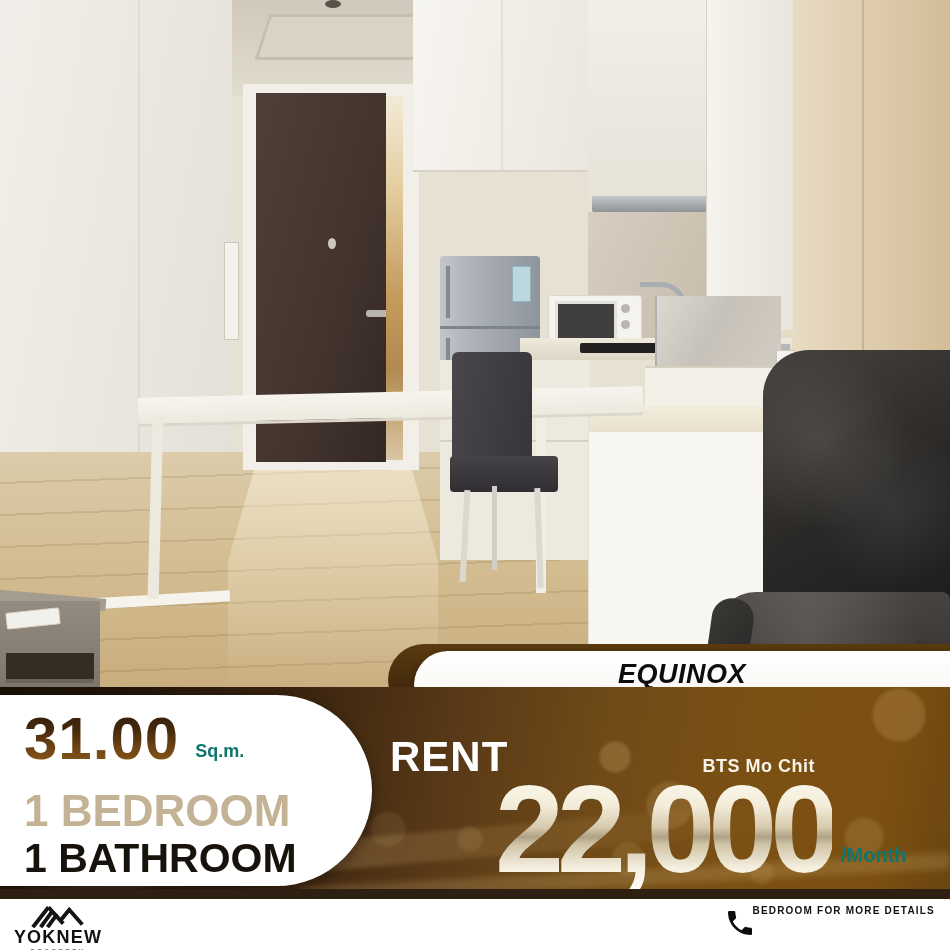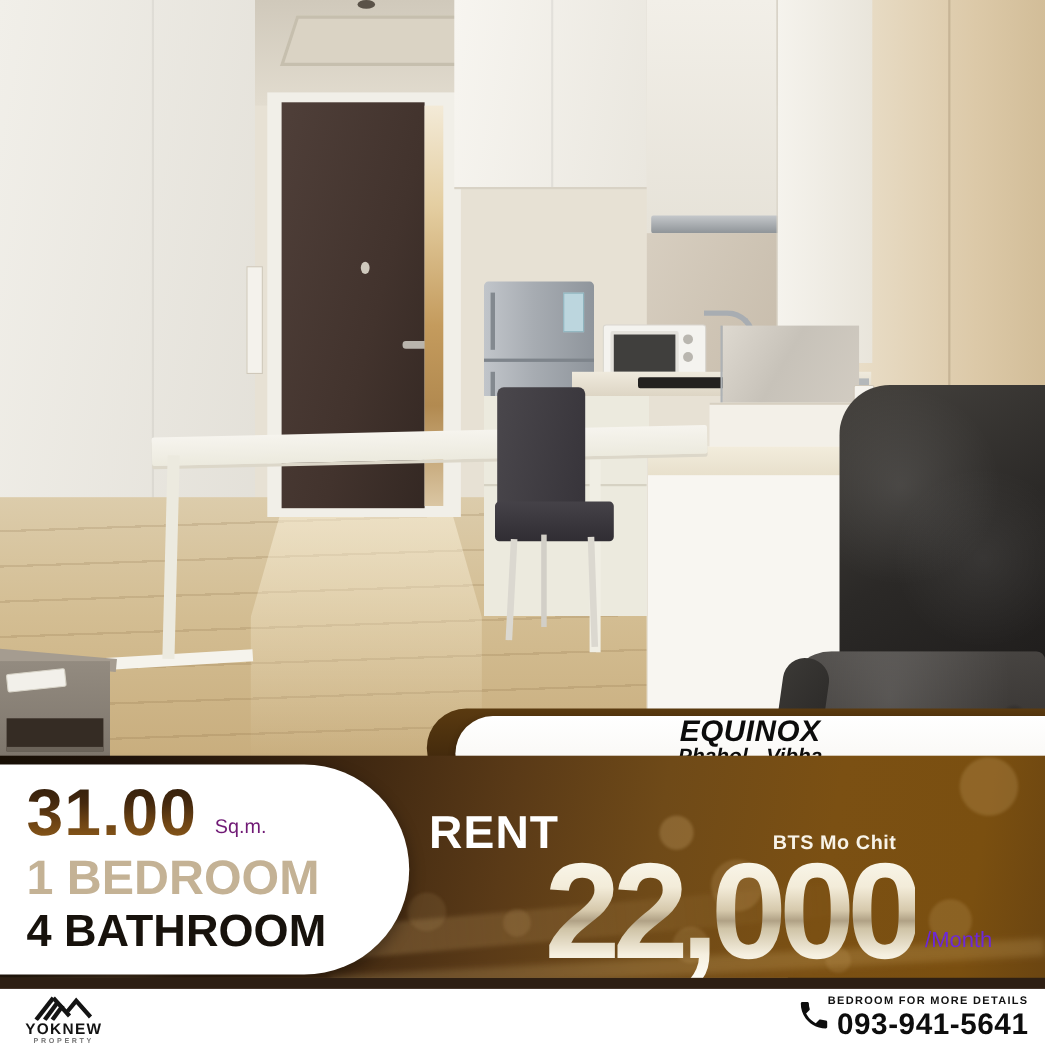--- a/index.html
+++ b/index.html
@@ -106,21 +106,21 @@
   .tv-gap{left:6px;top:52px;width:88px;height:26px;background:#352c24;border-bottom:4px solid #6b6359;}
   .remote{left:6px;top:610px;width:52px;height:15px;border-radius:2px;background:#f2f0ea;
     border:1px solid #d8d4c8;transform:rotate(-6deg);}
 
   
   .eq-tab{left:388px;top:644px;width:562px;height:72px;border-radius:36px 0 0 36px;
     background:linear-gradient(180deg,#5a3a10,#35200a);}
   .eq-banner{left:414px;top:651px;width:536px;height:68px;border-radius:34px 0 0 34px;
     background:linear-gradient(180deg,#ffffff,#f6f4ef);
     box-shadow:0 3px 7px rgba(30,15,5,.45);
-    display:flex;flex-direction:column;align-items:center;}
+    display:flex;flex-direction:column;align-items:center;justify-content:center;}
   .eq-name{font-size:27px;font-weight:900;font-style:italic;letter-spacing:.5px;color:#0c0c0c;line-height:1.05;}
   .eq-loc{font-size:19px;font-weight:700;font-style:italic;color:#0c0c0c;line-height:1.1;}
   .band{left:0;top:687px;width:950px;height:202px;
     background:linear-gradient(100deg,#191006 0%,#20130a 12%,#3a2410 30%,#5a3a17 48%,#6f4a18 62%,#7b5013 78%,#7a4f10 92%,#6b4511 100%);}
   .bokeh{inset:0;filter:blur(1.5px);background-image:
     radial-gradient(circle at 615px 70px,rgba(235,200,140,.22) 0 15px,transparent 16px),
     radial-gradient(circle at 670px 118px,rgba(235,200,140,.16) 0 23px,transparent 24px),
     radial-gradient(circle at 628px 172px,rgba(235,200,140,.14) 0 16px,transparent 17px),
     radial-gradient(circle at 470px 152px,rgba(235,200,140,.12) 0 12px,transparent 13px),
     radial-gradient(circle at 388px 142px,rgba(235,200,140,.10) 0 17px,transparent 18px),
@@ -131,33 +131,33 @@
   .swoosh1{left:-40px;top:150px;width:820px;height:30px;transform:rotate(-5deg);filter:blur(2px);
     background:linear-gradient(90deg,transparent,rgba(226,188,124,.28) 30%,rgba(226,188,124,.12) 70%,transparent);}
   .swoosh2{left:300px;top:183px;width:650px;height:16px;transform:rotate(-3deg);filter:blur(3px);
     background:rgba(240,205,140,.18);}
   .left-pill{left:0;top:695px;width:372px;height:191px;border-radius:0 96px 96px 0;background:#ffffff;
     box-shadow:0 5px 14px rgba(10,5,0,.4);padding:14px 0 0 24px;box-sizing:border-box;}
   .area-row{display:flex;align-items:flex-end;}
   .gtext{-webkit-background-clip:text;background-clip:text;color:transparent;}
   .area-num{font-size:60px;font-weight:800;letter-spacing:1px;line-height:1.0;
     background-image:linear-gradient(180deg,#2f1d0c 0%,#45290e 35%,#6e4414 65%,#925f1c 100%);}
-  .area-unit{font-size:18px;font-weight:400;color:#701a75;margin:0 0 9px 16px;line-height:1;}
-  .bedroom{font-size:44px;font-weight:800;color:#c4b295;line-height:1.02;margin-top:8px;letter-spacing:0;}
+  .area-unit{font-size:18px;font-weight:700;color:#0f766e;margin:0 0 9px 16px;line-height:1;}
+  .bedroom{font-size:44px;font-weight:800;color:#c4b295;line-height:1.02;margin-top:20px;letter-spacing:0;}
   .bathroom{font-size:41px;font-weight:800;color:#17120c;line-height:1.05;margin-top:3px;}
   .rent{left:390px;top:736px;font-size:42px;font-weight:800;color:#ffffff;letter-spacing:1px;line-height:1;}
   .bts{left:600px;top:757px;width:215px;text-align:right;font-size:18px;font-weight:700;
     color:#f8f3e8;letter-spacing:.5px;line-height:1;}
   .price{left:495px;top:771px;font-size:124px;font-weight:700;letter-spacing:-7px;line-height:.95;
     background-image:linear-gradient(180deg,#fcfaf1 0%,#f3ecd9 30%,#d6c9ac 48%,#b0a185 56%,#cfc3a6 62%,#f5efdf 82%,#fdfcf6 100%);}
-  .month{left:841px;top:845px;font-size:20px;font-weight:400;color:#6d28d9;line-height:1;}
+  .month{left:841px;top:845px;font-size:20px;font-weight:700;color:#0f766e;line-height:1;}
   .stripe{left:0;top:889px;width:950px;height:10px;background:#2e1f13;border-bottom:1px solid #5e3128;}
   .footer{left:0;top:899px;width:950px;height:51px;background:#ffffff;}
   .brand{left:20px;top:902px;width:76px;display:flex;flex-direction:column;align-items:center;}
-  .brand-name{font-size:14px;font-weight:900;color:#111;letter-spacing:1.2px;line-height:1.1;}
+  .brand-name{font-size:18px;font-weight:900;color:#111;letter-spacing:1.2px;line-height:1.1;}
   .brand-sub{font-size:6.5px;font-weight:700;color:#777;letter-spacing:2.4px;line-height:1.2;}
   .phone-ico{left:724px;top:907px;width:32px;height:32px;}
   .contact{right:15px;top:904px;width:260px;text-align:right;position:absolute;}
   .contact-label{font-size:10px;font-weight:800;color:#111;letter-spacing:1.2px;line-height:1.3;}
   .contact-num{font-size:27px;font-weight:800;color:#0d0d0d;letter-spacing:.5px;line-height:1.05;}
 </style>
 </head>
 <body>
 
 <div class="canvas">
@@ -244,21 +244,21 @@
     <div class="abs swoosh1"></div>
     <div class="abs swoosh2"></div>
   </div>
 
   <div class="abs left-pill">
     <div class="area-row">
       <span class="area-num gtext">31.00</span>
       <span class="area-unit">Sq.m.</span>
     </div>
     <div class="bedroom">1 BEDROOM</div>
-    <div class="bathroom">4 BATHROOM</div>
+    <div class="bathroom">1 BATHROOM</div>
   </div>
 
   <div class="abs bts">BTS Mo Chit</div>
   <div class="abs rent">RENT</div>
   <div class="abs price gtext">22,000</div>
   <div class="abs month">/Month</div>
 
   <div class="abs stripe"></div>
   <div class="abs footer"></div>
 
@@ -274,16 +274,15 @@
     </svg>
     <div class="brand-name">YOKNEW</div>
     <div class="brand-sub">PROPERTY</div>
   </div>
 
   <svg class="abs phone-ico" viewBox="0 0 24 24">
     <path fill="#0d0d0d" d="M6.62 10.79c1.44 2.83 3.76 5.14 6.59 6.59l2.2-2.2c.27-.27.67-.36 1.02-.24 1.12.37 2.33.57 3.57.57.55 0 1 .45 1 1V20c0 .55-.45 1-1 1-9.39 0-17-7.61-17-17 0-.55.45-1 1-1h3.5c.55 0 1 .45 1 1 0 1.25.2 2.45.57 3.57.11.35.03.74-.25 1.02l-2.2 2.2z"></path>
   </svg>
   <div class="contact">
     <div class="contact-label">BEDROOM FOR MORE DETAILS</div>
-    <div class="contact-num">093-941-5641</div>
   </div>
 
 </div>
 
 </body></html>

